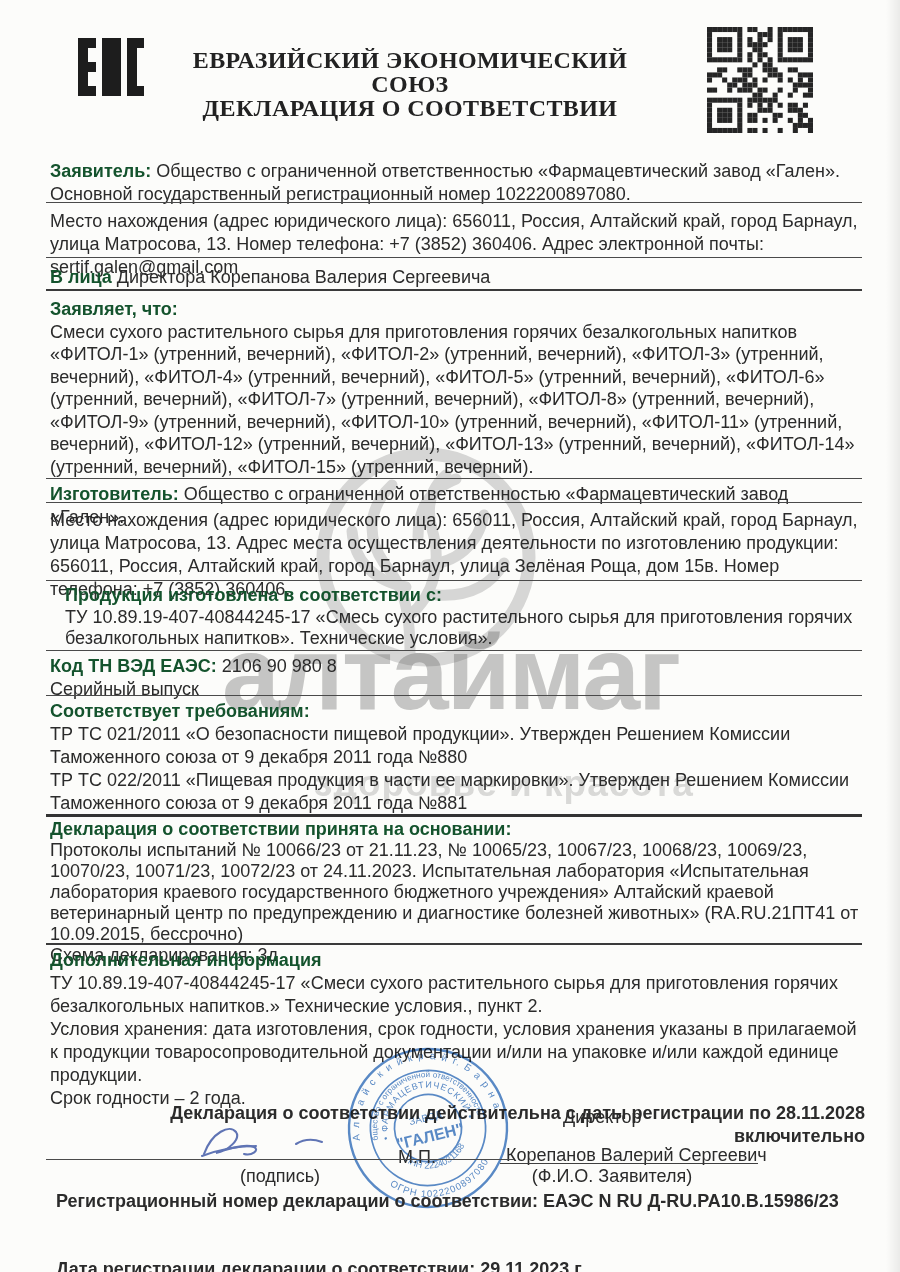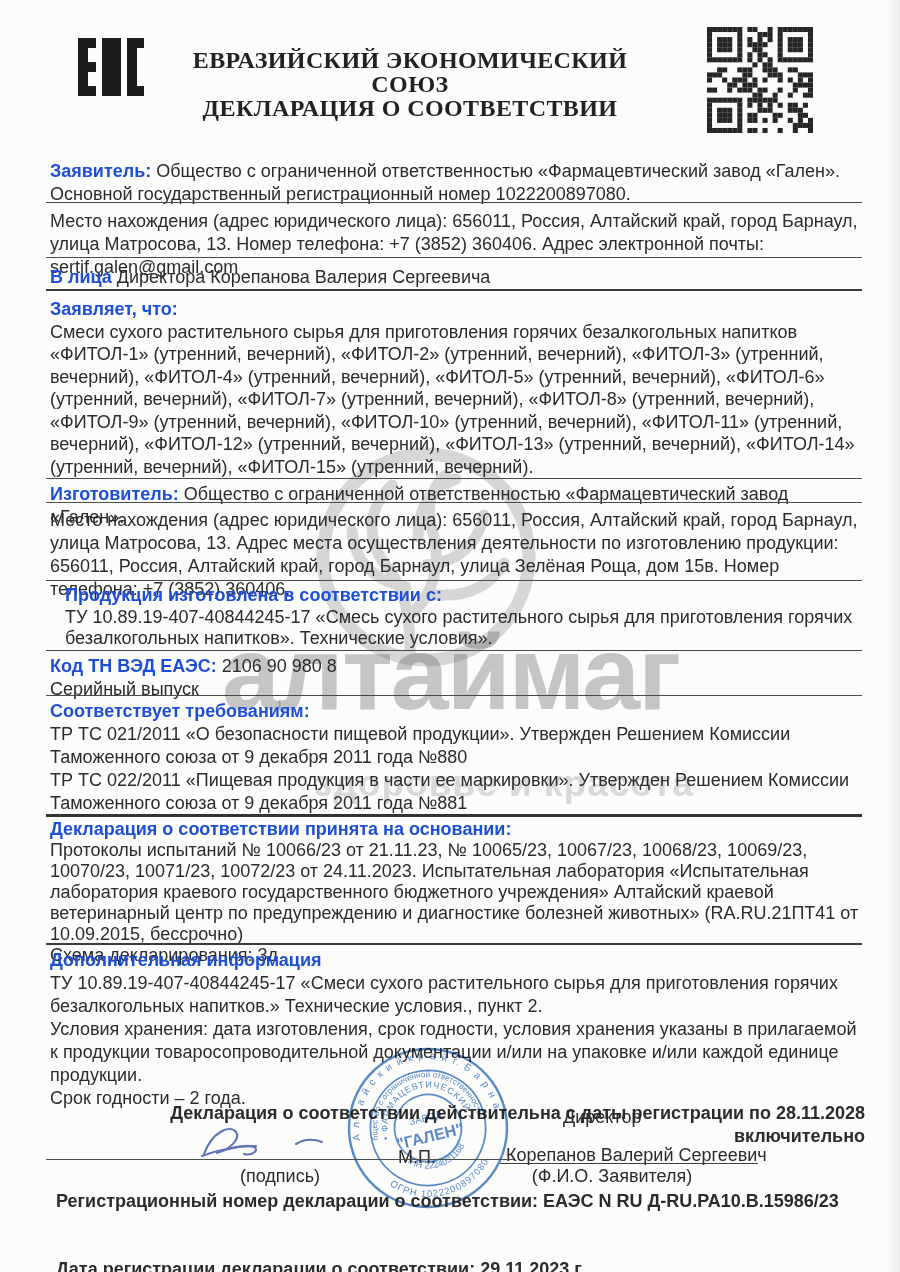--- a/index.html
+++ b/index.html
@@ -18,21 +18,21 @@
   .wm-leaf{position:absolute;left:314px;top:445px;opacity:.38;}
   .wm-brand{position:absolute;left:222px;top:662px;font-size:104px;font-weight:bold;
             letter-spacing:-2px;color:rgba(90,90,90,0.34);white-space:nowrap;}
   .wm-tagline{position:absolute;left:314px;top:772px;font-size:37px;font-weight:bold;
             letter-spacing:1px;color:rgba(110,110,110,0.25);white-space:nowrap;}
   
   .sec{position:absolute;left:50px;width:815px;}
   .rule{position:absolute;left:46px;width:816px;height:0;border-top:1.8px solid #4a4a4a;}
   .rule.thick{border-top-width:3px;border-top-color:#333;}
   .rule.med{border-top-width:2.4px;border-top-color:#3a3a3a;}
-  b{color:#1d4ed8;}
+  b{color:#14532d;}
   #sec-applicant{top:160px;}       #hr1{top:202px;}
   #sec-applicant-addr{top:210px;}  #hr2{top:257px;}
   #sec-inperson{top:266px;}        #hr3{top:289px;}
   #sec-declares{top:298px;line-height:22.5px;}  #hr4{top:478px;}
   #sec-manufacturer{top:483px;}    #hr5{top:502px;}
   #sec-manufacturer-addr{top:509px;} #hr6{top:580px;}
   #sec-produced{top:585px;line-height:21.5px;margin-left:15px;}  #hr7{top:650px;}
   #sec-tnved{top:655px;}           #hr8{top:695px;}
   #sec-requirements{top:700px;}    #hr9{top:814px;}
   #sec-basis{top:819px;line-height:21px;}       #hr10{top:943px;}

